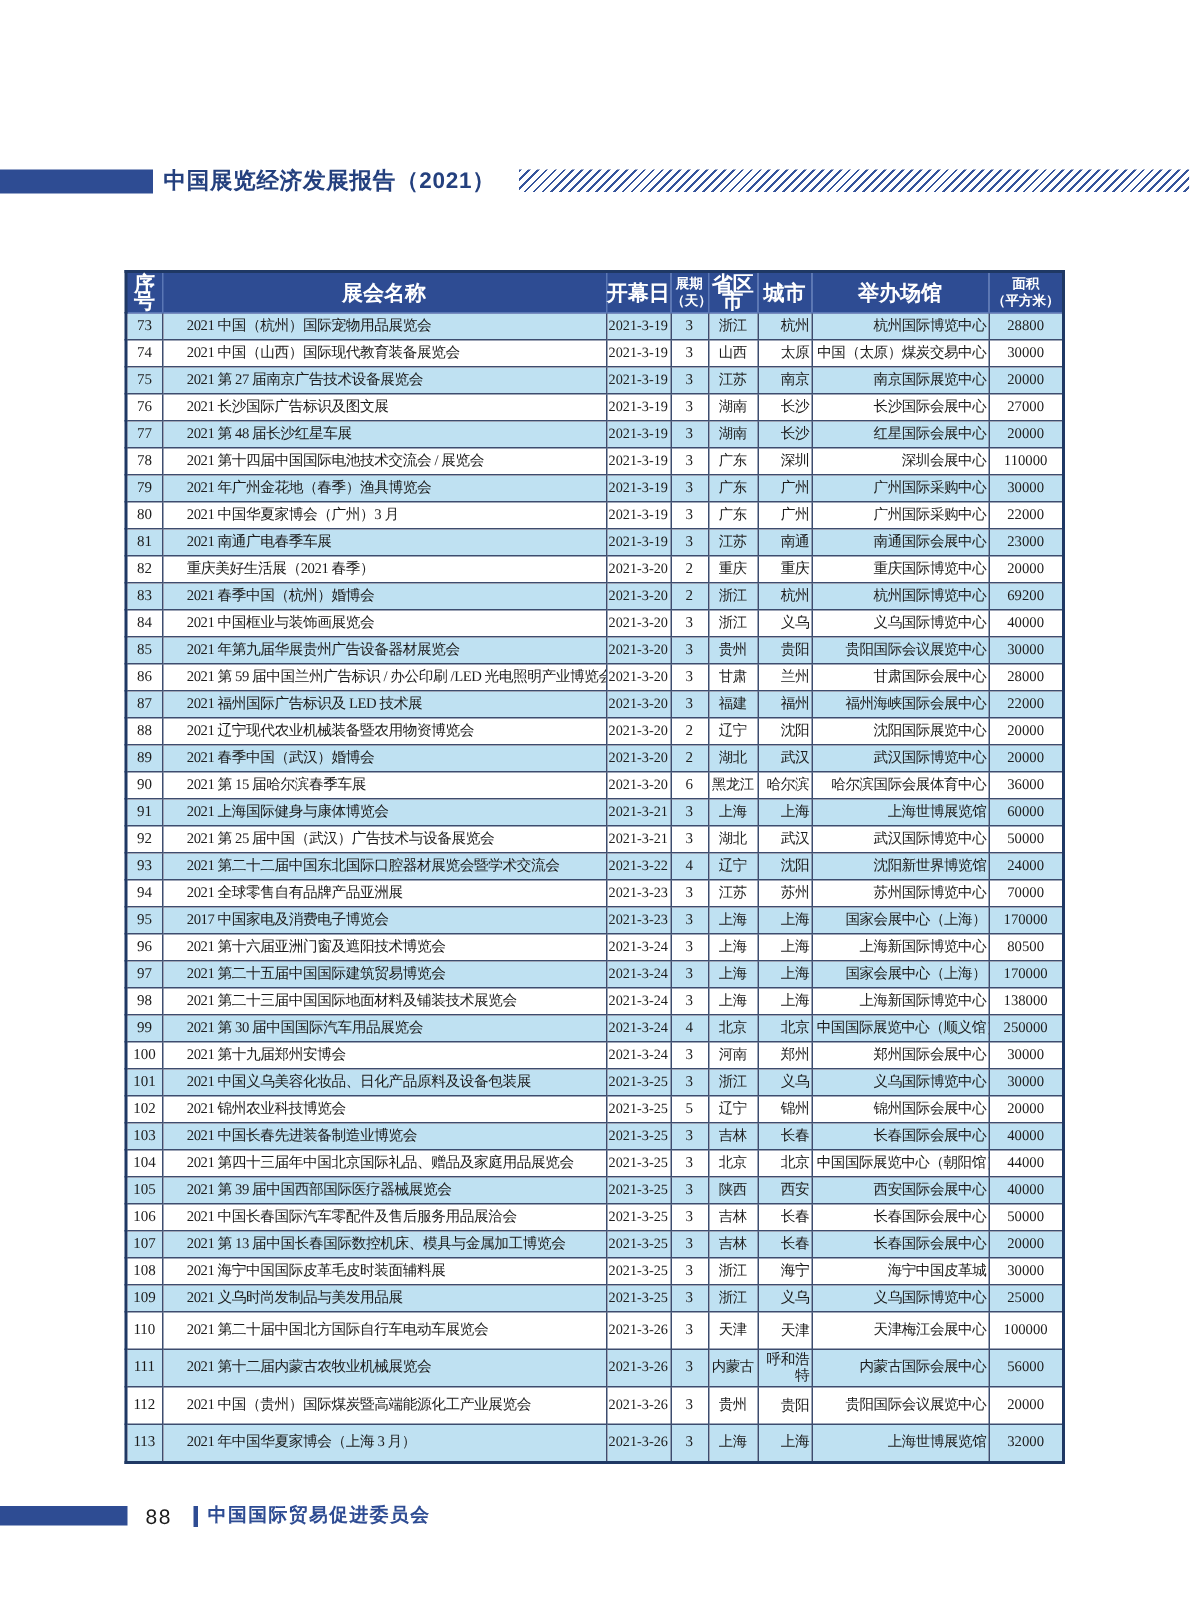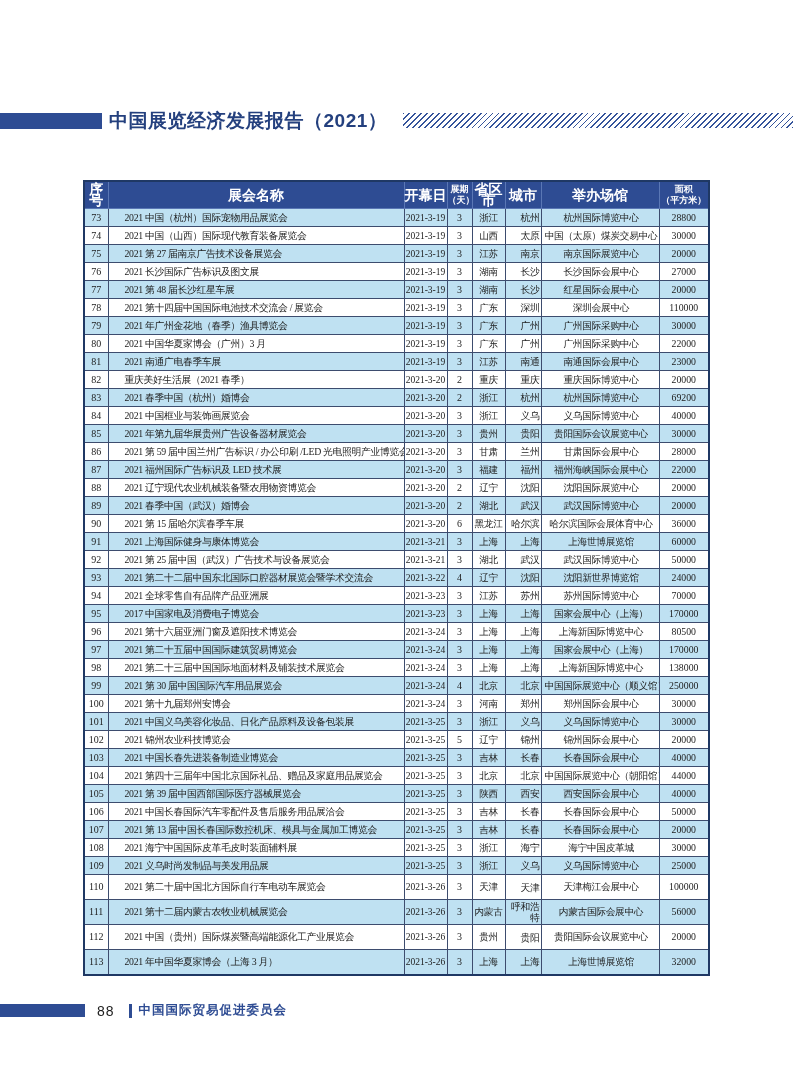--- a/index.html
+++ b/index.html
@@ -4,21 +4,21 @@
 <style>
   html,body{margin:0;padding:0;background:#ffffff;}
   .page{position:relative;width:793px;height:1077px;background:#ffffff;overflow:hidden;
         font-family:"Liberation Serif","DejaVu Serif",serif;}
 
   
   .report-header{position:absolute;top:112px;left:0;width:793px;height:17px;
                  display:flex;align-items:center;}
   .header-bar{width:102px;height:16px;background:#2E4C93;flex:0 0 auto;}
   .report-title{margin:0 0 0 7px;font-family:"Liberation Sans","DejaVu Sans",sans-serif;
-                font-size:19px;font-weight:bold;color:#24407E;white-space:nowrap;
+                font-size:15px;font-weight:bold;color:#24407E;white-space:nowrap;
                 letter-spacing:0.5px;flex:0 0 auto;}
   .header-hatch{flex:1 1 auto;height:15px;margin-left:16px;
                 background:repeating-linear-gradient(135deg,#35549B 0 1.3px,#ffffff 1.3px 4.2px);}
 
   
   .exhibition-table{position:absolute;top:180px;left:83px;width:625px;
                     border-collapse:collapse;table-layout:fixed;
                     border:2px solid #1F3864;}
   .exhibition-table th{background:#2E4C93;color:#ffffff;
         font-family:"Liberation Sans","DejaVu Sans",sans-serif;font-weight:bold;
@@ -30,21 +30,21 @@
         background:#ffffff;line-height:12px;}
   .exhibition-table tr{height:18px;}
   .exhibition-table tr.tall{height:25px;}
   .exhibition-table tr.alt td{background:#BFE1F2;}
   td.c0{text-align:center;}
   td.c1{text-align:left;padding-left:16px;font-size:9.8px;letter-spacing:-0.3px;}
   td.c2{text-align:center;font-size:9.5px;}
   td.c3{text-align:center;}
   td.c4{text-align:center;font-size:9.6px;letter-spacing:-0.3px;}
   td.c5{text-align:right;white-space:normal;line-height:11px;font-size:9.8px;letter-spacing:-0.3px;}
-  td.c6{text-align:center;padding-left:3px;font-size:9.7px;letter-spacing:-0.3px;}
+  td.c6{text-align:right;padding-left:3px;font-size:9.7px;letter-spacing:-0.3px;}
   td.c7{text-align:center;font-size:9.8px;font-family:Liberation Serif, serif;}
 
   
   .report-footer{position:absolute;top:1002px;left:0;width:793px;height:17px;
                  display:flex;align-items:center;}
   .footer-bar{width:85px;height:13px;background:#2E4C93;flex:0 0 auto;}
   .footer-page{margin-left:12px;font-family:"Liberation Sans","DejaVu Sans",sans-serif;
                font-size:14px;color:#1c1c1c;letter-spacing:1px;}
   .footer-divider{width:3px;height:14px;background:#2E4C93;margin:0 7px 0 14px;flex:0 0 auto;}
   .footer-org{font-family:"Liberation Sans","DejaVu Sans",sans-serif;font-size:12.5px;

